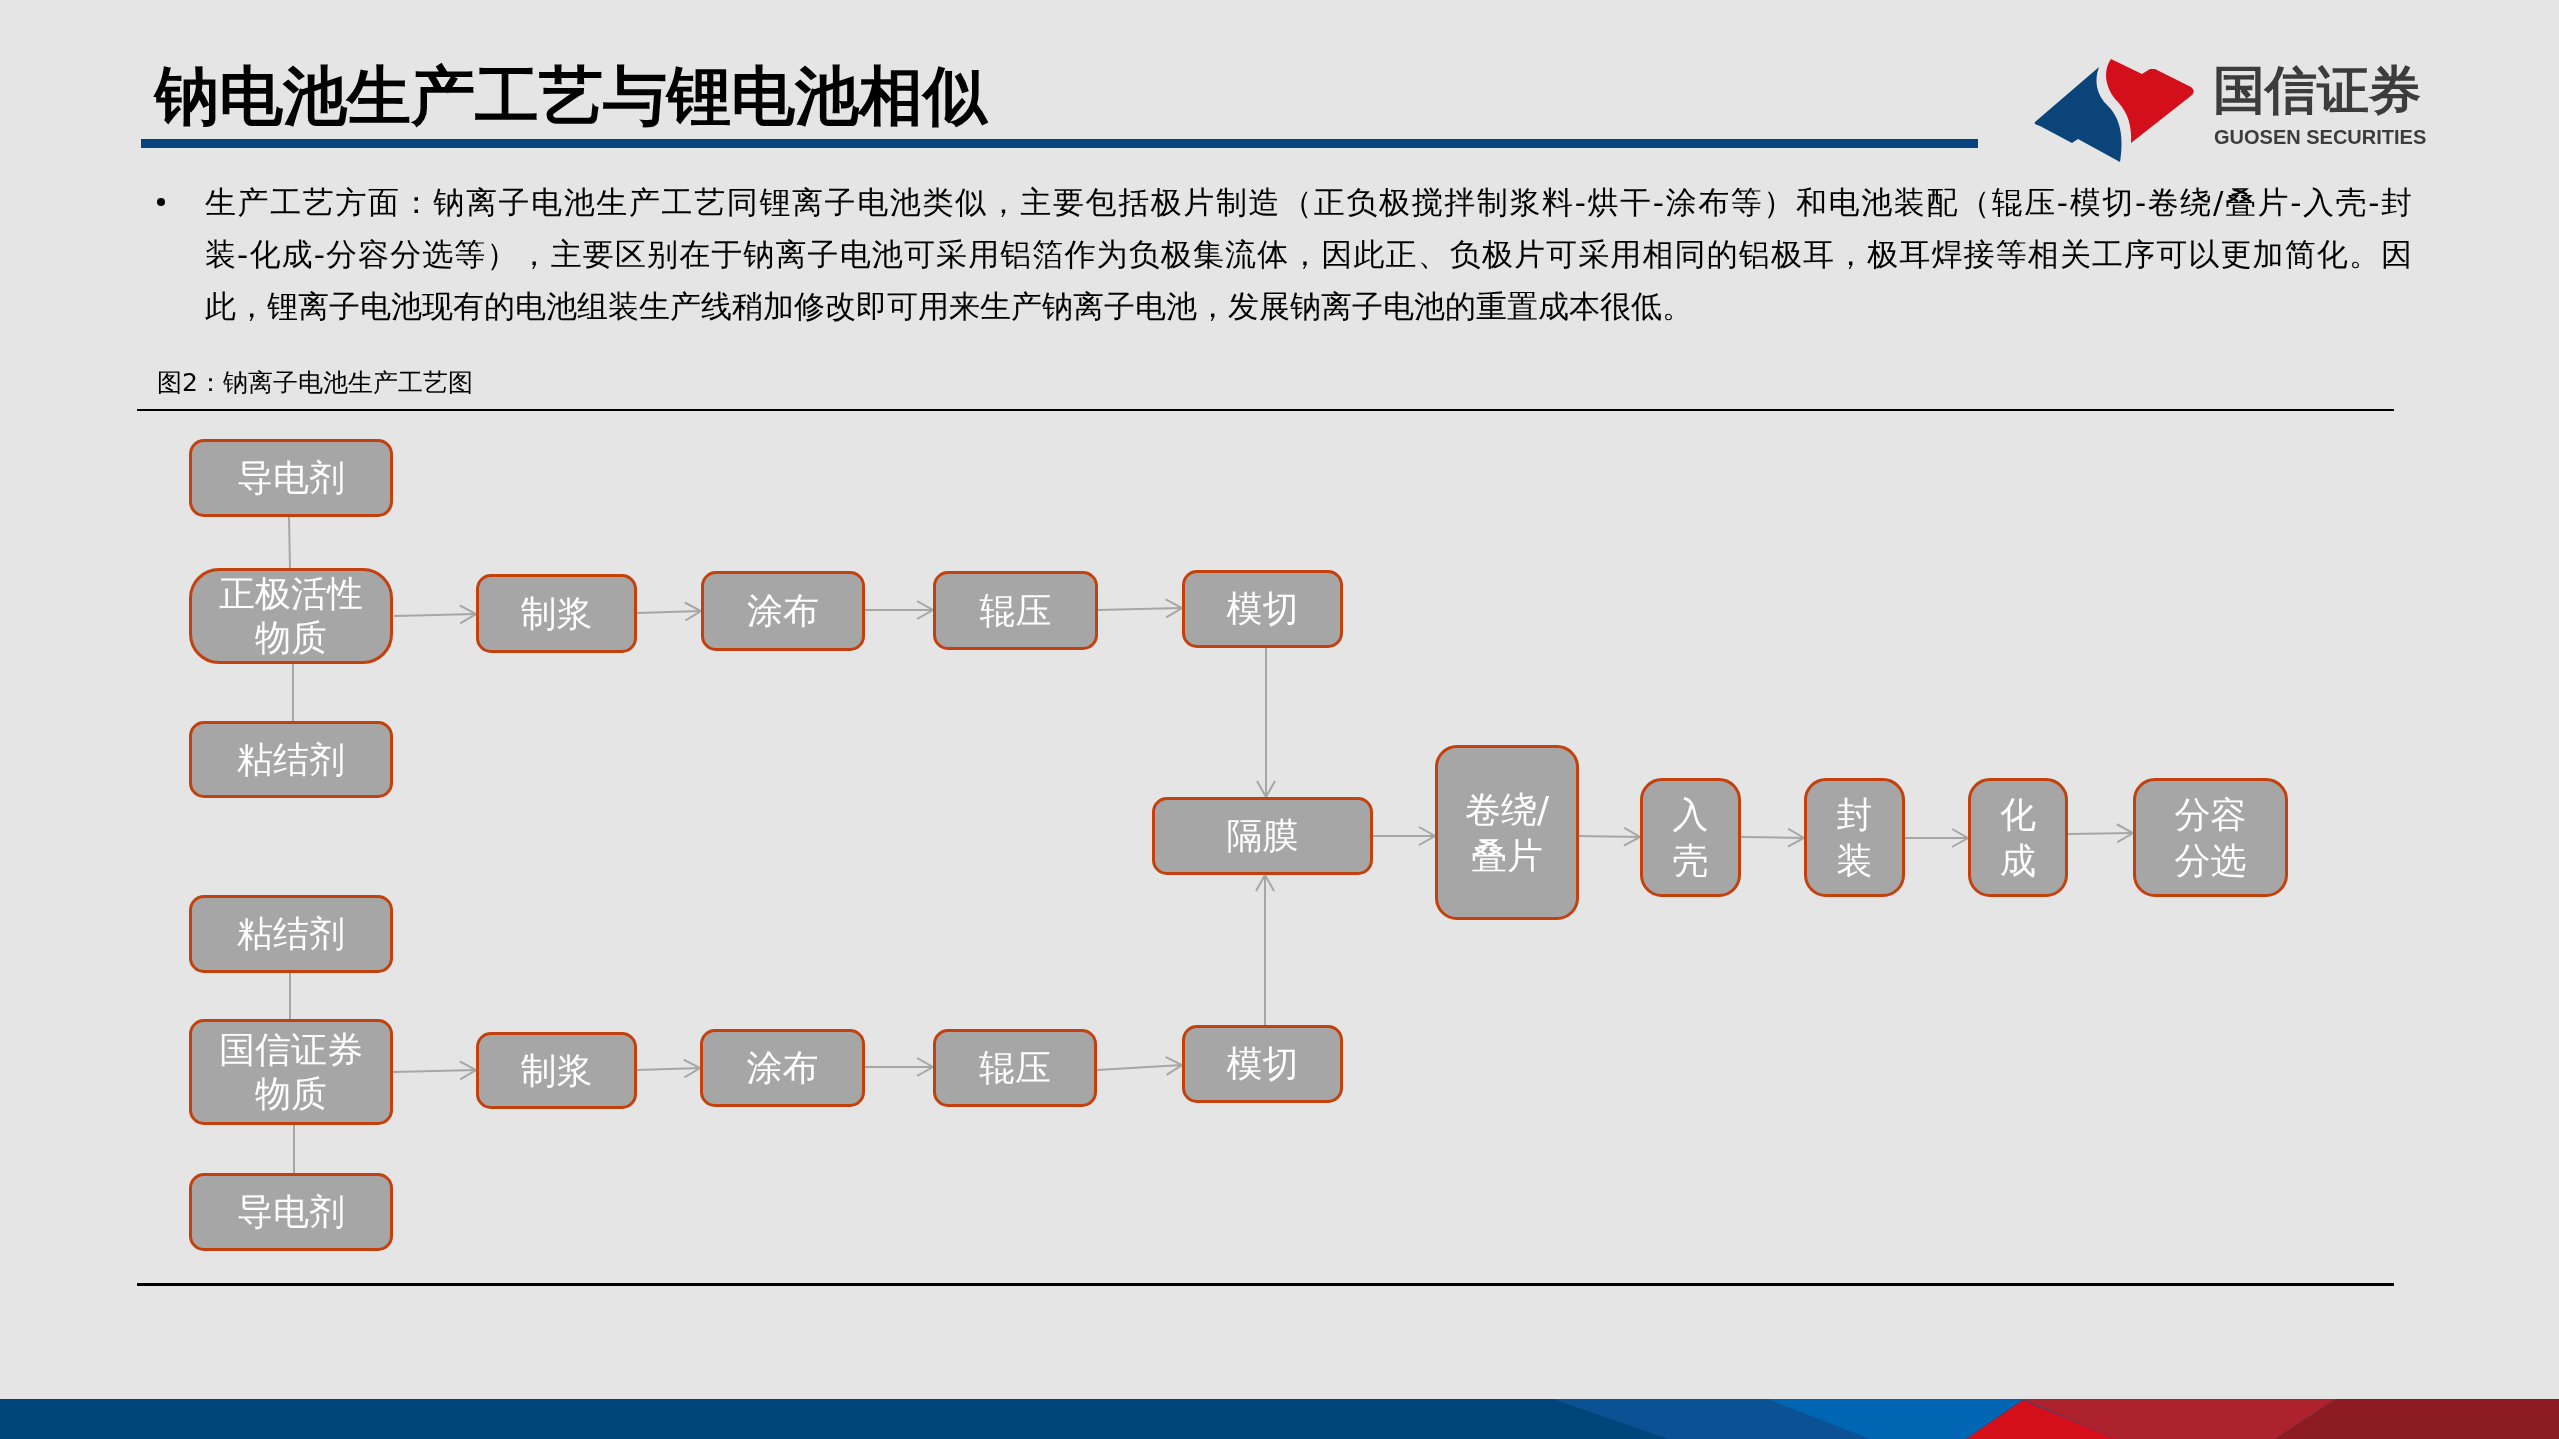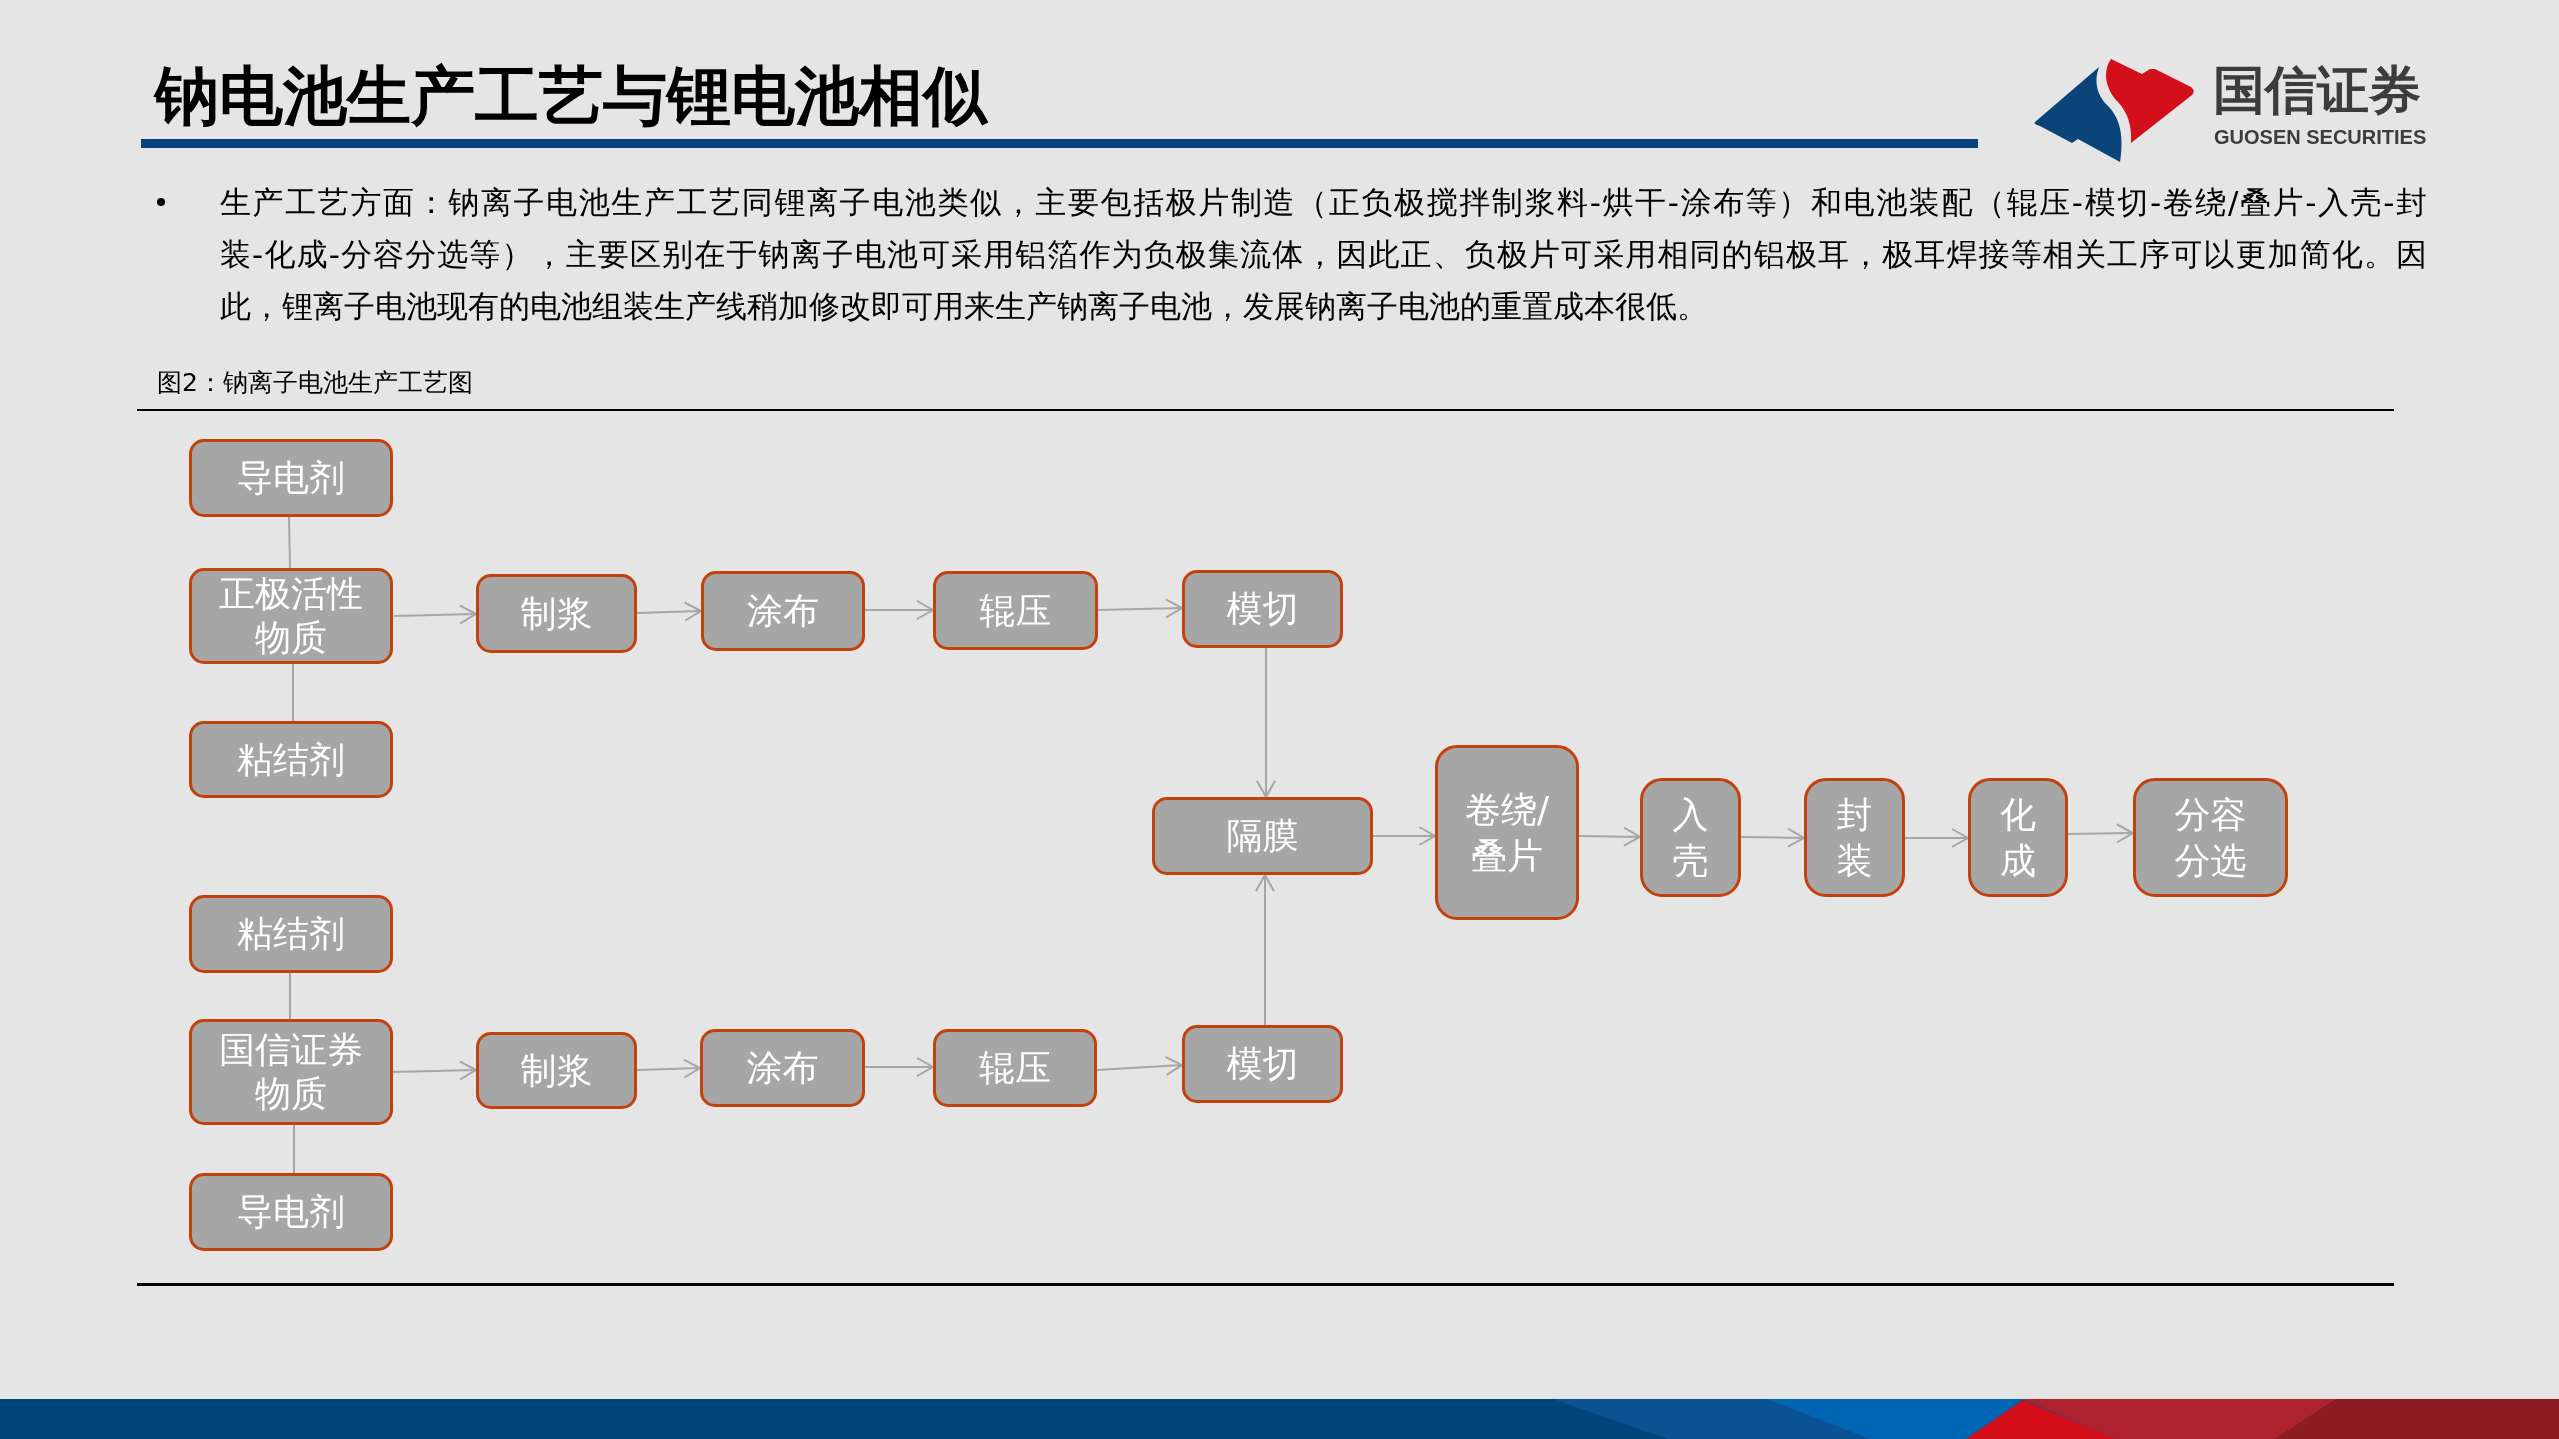--- a/index.html
+++ b/index.html
@@ -12,21 +12,21 @@
                 font-weight:900; color:#000; white-space:nowrap; letter-spacing:0; }
   .title-bar { left:141px; top:139px; width:1837px; height:9px; background:#07437c; }
 
   .logo-svg { left:2030px; top:55px; width:170px; height:110px; }
   .logo-cn { left:2213px; top:62px; font-size:52px; line-height:56px; font-weight:700;
              color:#3c3c3c; white-space:nowrap; }
   .logo-en { left:2214px; top:125px; font-family:"Liberation Sans", sans-serif;
              font-size:20px; line-height:24px; font-weight:700; color:#3c3c3c; white-space:nowrap; }
 
   .bullet-dot { left:157px; top:198px; width:8px; height:8px; border-radius:50%; background:#000; }
-  .summary { left:220px; top:176px; width:2207px; font-size:31px; line-height:52px; color:#000; }
+  .summary { left:205px; top:176px; width:2207px; font-size:31px; line-height:52px; color:#000; }
   .summary .line { white-space:nowrap; height:52px; }
   .summary .line.j { text-align:justify; text-align-last:justify; }
 
   .caption { left:157px; top:368px; font-size:25px; line-height:30px; color:#000; white-space:nowrap; }
   .rule-top { left:137px; top:409px; width:2257px; height:2px; background:#000; }
   .rule-bottom { left:137px; top:1283px; width:2257px; height:3px; background:#000; }
   .source { left:155px; top:1295px; font-size:22px; line-height:28px; color:#000; white-space:nowrap; }
 
   .connectors { left:0; top:0; width:2559px; height:1439px; z-index:0; }
   .node { position:absolute; box-sizing:border-box; background:#a6a6a6; border:3px solid #c2410c;
@@ -92,21 +92,21 @@
 
       <line x1="1373" y1="836" x2="1435" y2="836" marker-end="url(#arrowhead)"></line>
       <line x1="1579" y1="836" x2="1640" y2="837" marker-end="url(#arrowhead)"></line>
       <line x1="1741" y1="837" x2="1804" y2="838" marker-end="url(#arrowhead)"></line>
       <line x1="1905" y1="838" x2="1968" y2="838" marker-end="url(#arrowhead)"></line>
       <line x1="2068" y1="834" x2="2133" y2="833" marker-end="url(#arrowhead)"></line>
     </g>
   </svg>
 
   <div class="node" style="left:189px;top:439px;width:204px;height:78px;">导电剂</div>
-  <div class="node" style="left:189px;top:568px;width:204px;height:96px;">正极活性
+  <div class="node" style="left:189px;top:568px;width:204px;height:96px;border-radius:30px;">正极活性
 物质</div>
   <div class="node" style="left:189px;top:721px;width:204px;height:77px;">粘结剂</div>
   <div class="node" style="left:476px;top:574px;width:161px;height:79px;">制浆</div>
   <div class="node" style="left:701px;top:571px;width:164px;height:80px;">涂布</div>
   <div class="node" style="left:933px;top:571px;width:165px;height:79px;">辊压</div>
   <div class="node" style="left:1182px;top:570px;width:161px;height:78px;">模切</div>
 
   <div class="node" style="left:1152px;top:797px;width:221px;height:78px;">隔膜</div>
   <div class="node tall" style="left:1435px;top:745px;width:144px;height:175px;">卷绕/
 叠片</div>

